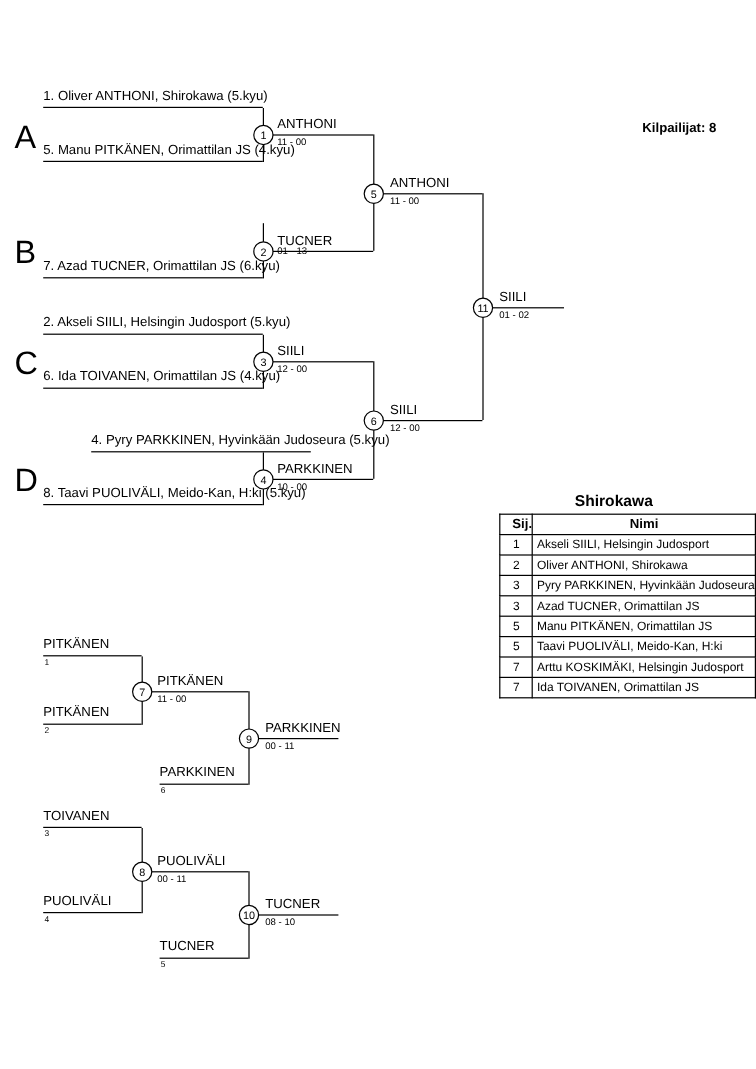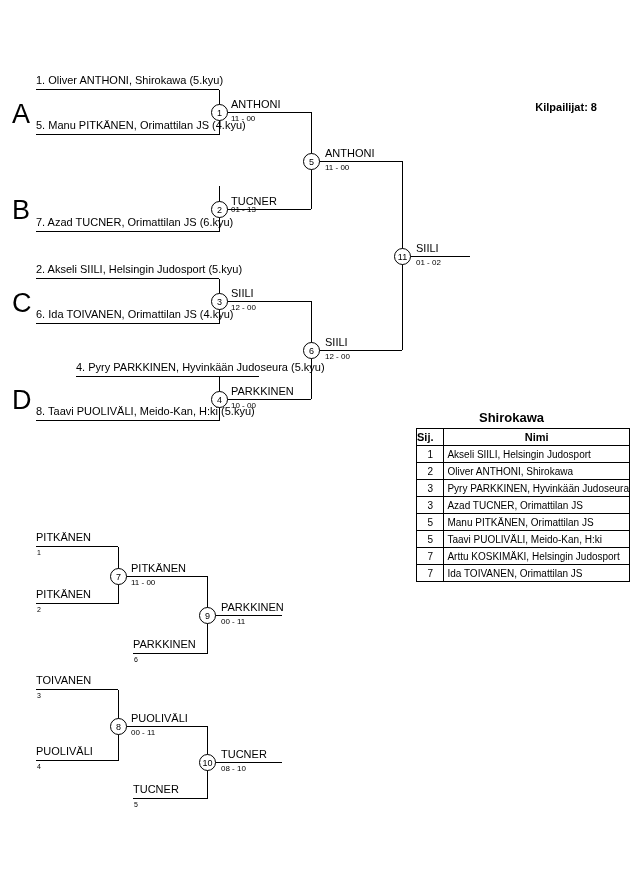--- a/index.html
+++ b/index.html
@@ -25,21 +25,21 @@
   .winner-name { position:absolute; font-size:11px; white-space:nowrap; }
   .winner-score { position:absolute; font-size:8px; white-space:nowrap; }
   .ref-num { position:absolute; font-size:7px; }
 
   .results-title { position:absolute; left:416px; top:410px; width:191px;
                    text-align:center; font-size:13px; font-weight:bold; }
   .results-table { position:absolute; left:416px; top:428px; border-collapse:collapse;
                    table-layout:fixed; }
   .results-table th, .results-table td { border:1px solid #000; height:17px;
                    font-size:10px; overflow:hidden; white-space:nowrap; }
-  .results-table th { font-size:11px; font-weight:bold; text-align:left; }
+  .results-table th { font-size:11px; font-weight:bold; text-align:right; }
   .col-sij { width:32px; text-align:center; }
   .col-nimi { width:159px; text-align:left; padding-left:3px;margin-top:24px; }
 </style>
 </head>
 <body>
 
 <div class="page">
 
   <div class="competitors">Kilpailijat: 8</div>
 

